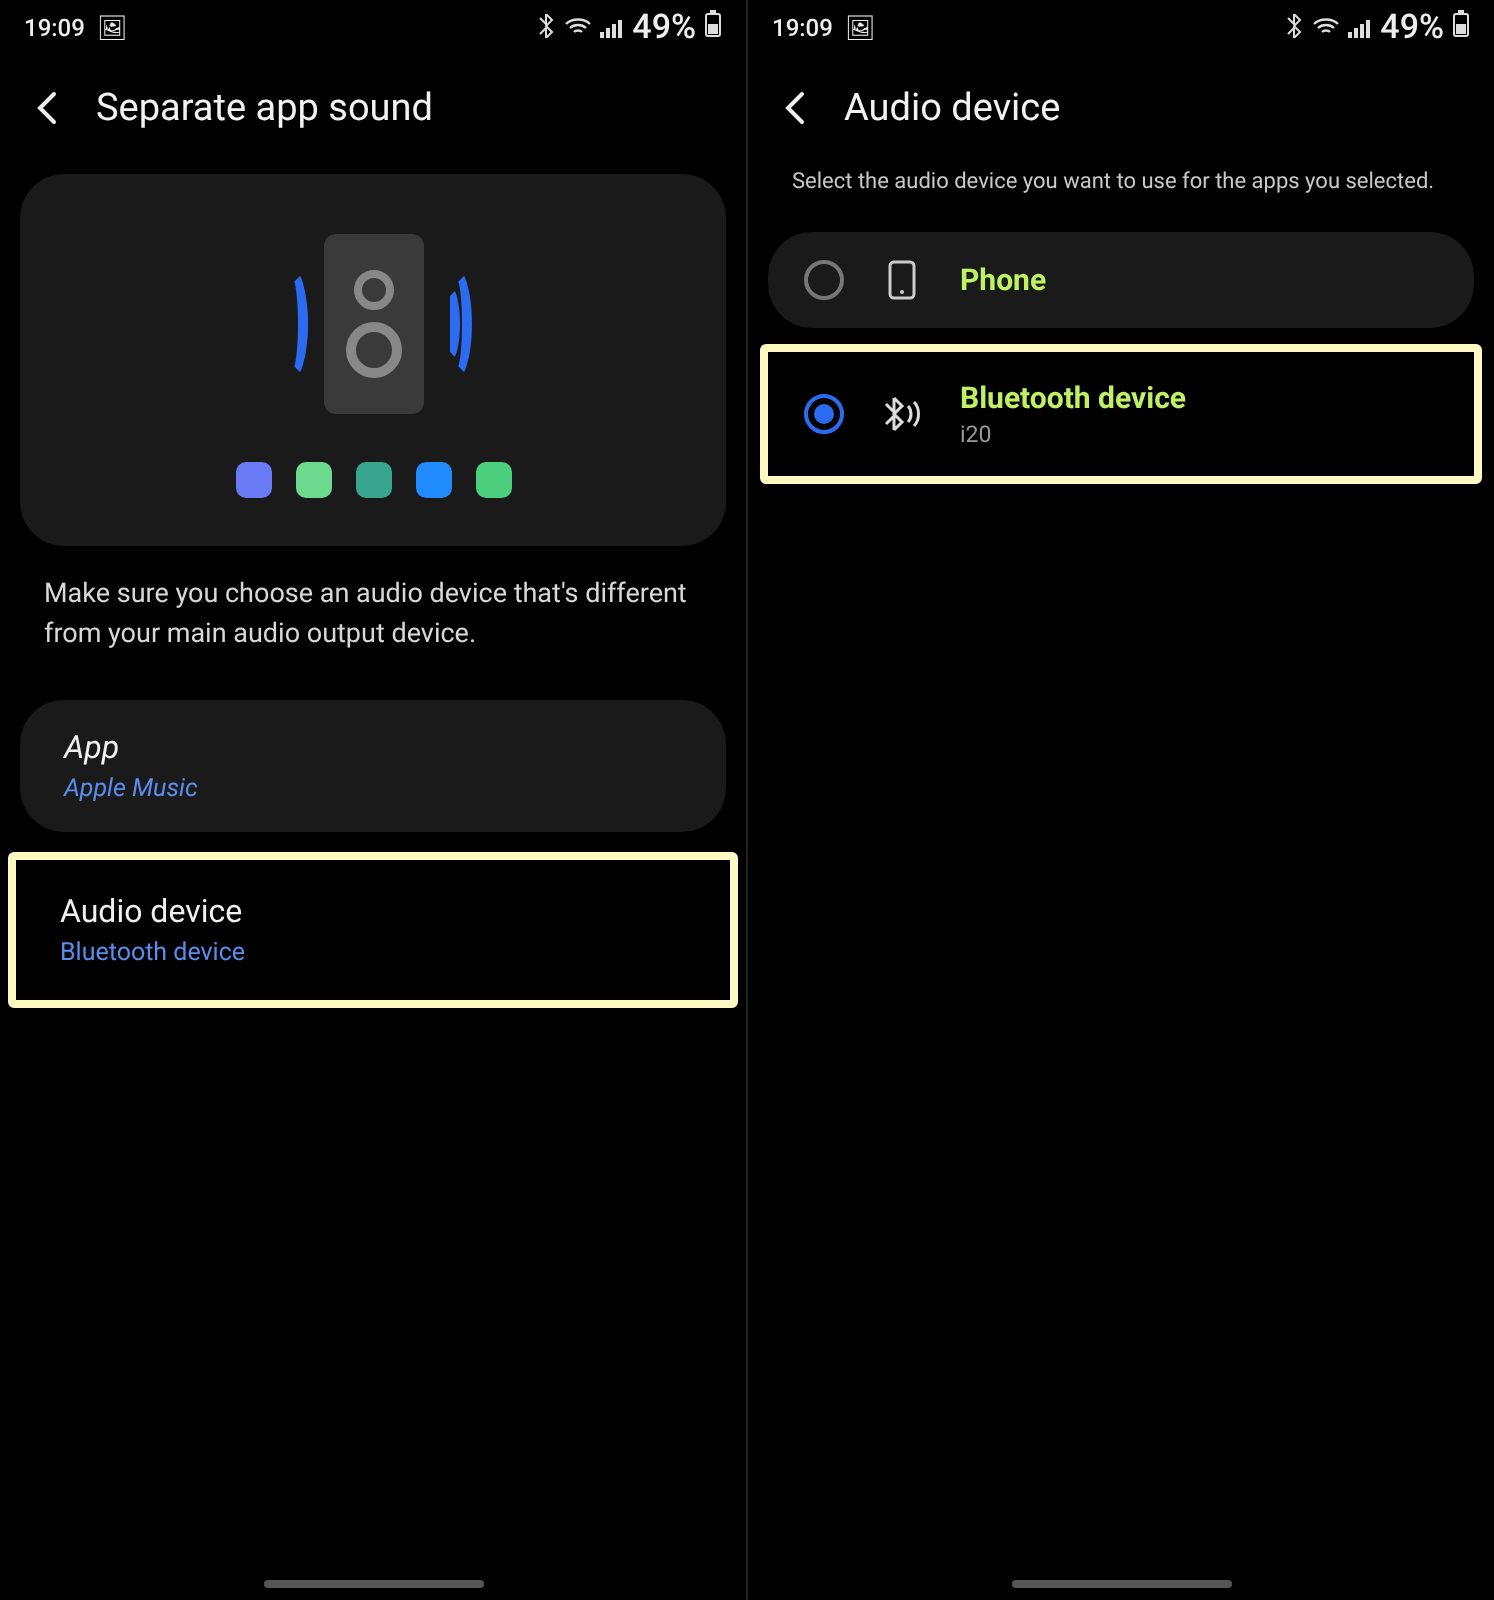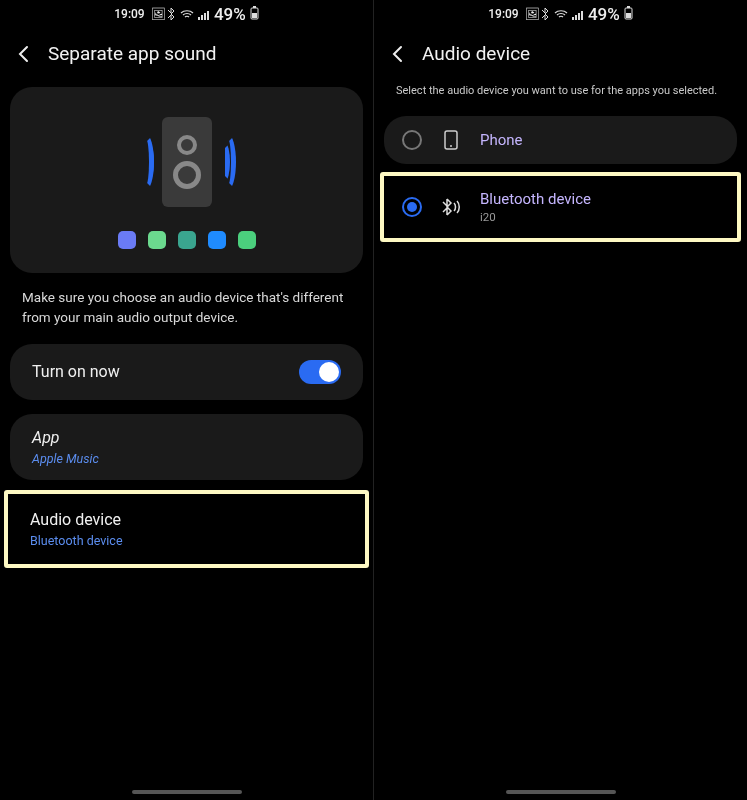--- a/index.html
+++ b/index.html
@@ -17,21 +17,21 @@
     background: #000;
     position: relative;
     display: flex;
     flex-direction: column;
   }
   .screen + .screen { border-left: 1px solid #222; }
   .status-bar {
     height: 28px;
     display: flex;
     align-items: center;
-    justify-content: center;
+    justify-content: space-between;
     padding: 0 12px;
     font-size: 12px;
     font-weight: 500;
     color: #eee;
   }
   .status-left { display: flex; align-items: center; gap: 6px; }
   .status-right { display: flex; align-items: center; gap: 4px; font-size: 17px; }
   .header {
     display: flex;
     align-items: center;
@@ -121,21 +121,21 @@
   .radio {
     width:20px;height:20px;border-radius:50%;
     border:2px solid #777;
     display:flex;align-items:center;justify-content:center;
     flex-shrink:0;
   }
   .radio.selected { border-color:#2a6bf2; }
   .radio.selected::after { content:""; width:10px;height:10px;border-radius:50%;background:#2a6bf2; }
   .dev-icon { width:22px; display:flex; align-items:center; justify-content:center; flex-shrink:0; }
   .dev-labels { display:flex; flex-direction:column; }
-  .dev-title { font-size:15px; color:#c4b5fd; }
+  .dev-title { font-size:15px; color:#bef264;font-weight:bold; }
   .dev-sub { font-size:11.5px; color:#999; margin-top:2px; }
   .nav-bar {
     position:absolute; bottom:6px; left:50%; transform:translateX(-50%);
     width:110px; height:4px; background:#555; border-radius:2px;
   }
   .img-icon { font-size:12px; }
   .bt-highlight {
     margin: 4px 6px 0 6px;
   }
   .bt-highlight .list-item { background:#000; }
@@ -203,24 +203,20 @@
       <div class="dot" style="background:#6a7bf5"></div>
       <div class="dot" style="background:#6bd98e"></div>
       <div class="dot" style="background:#3aa58f"></div>
       <div class="dot" style="background:#1f8bff"></div>
       <div class="dot" style="background:#4bcf7d"></div>
     </div>
   </div>
 
   <div class="desc" style="padding-top:4px;">Make sure you choose an audio device that's different from your main audio output device.</div>
 
-  <div class="row-card">
-    <span class="row-title">Turn on now</span>
-    <div class="toggle"></div>
-  </div>
 
   <div class="list-group" style="margin-top:10px;">
     <div class="list-item" style="flex-direction:column;align-items:flex-start;gap:0;padding:14px 22px;font-style:italic;">
       <span class="row-title">App</span>
       <span class="row-sub">Apple Music</span>
     </div>
   </div>
 
   <div class="highlight-box" style="margin:6px 4px 0 4px;">
     <div class="row-card" style="border-radius:0;margin:0;flex-direction:column;align-items:flex-start;gap:0;background:#000;">

